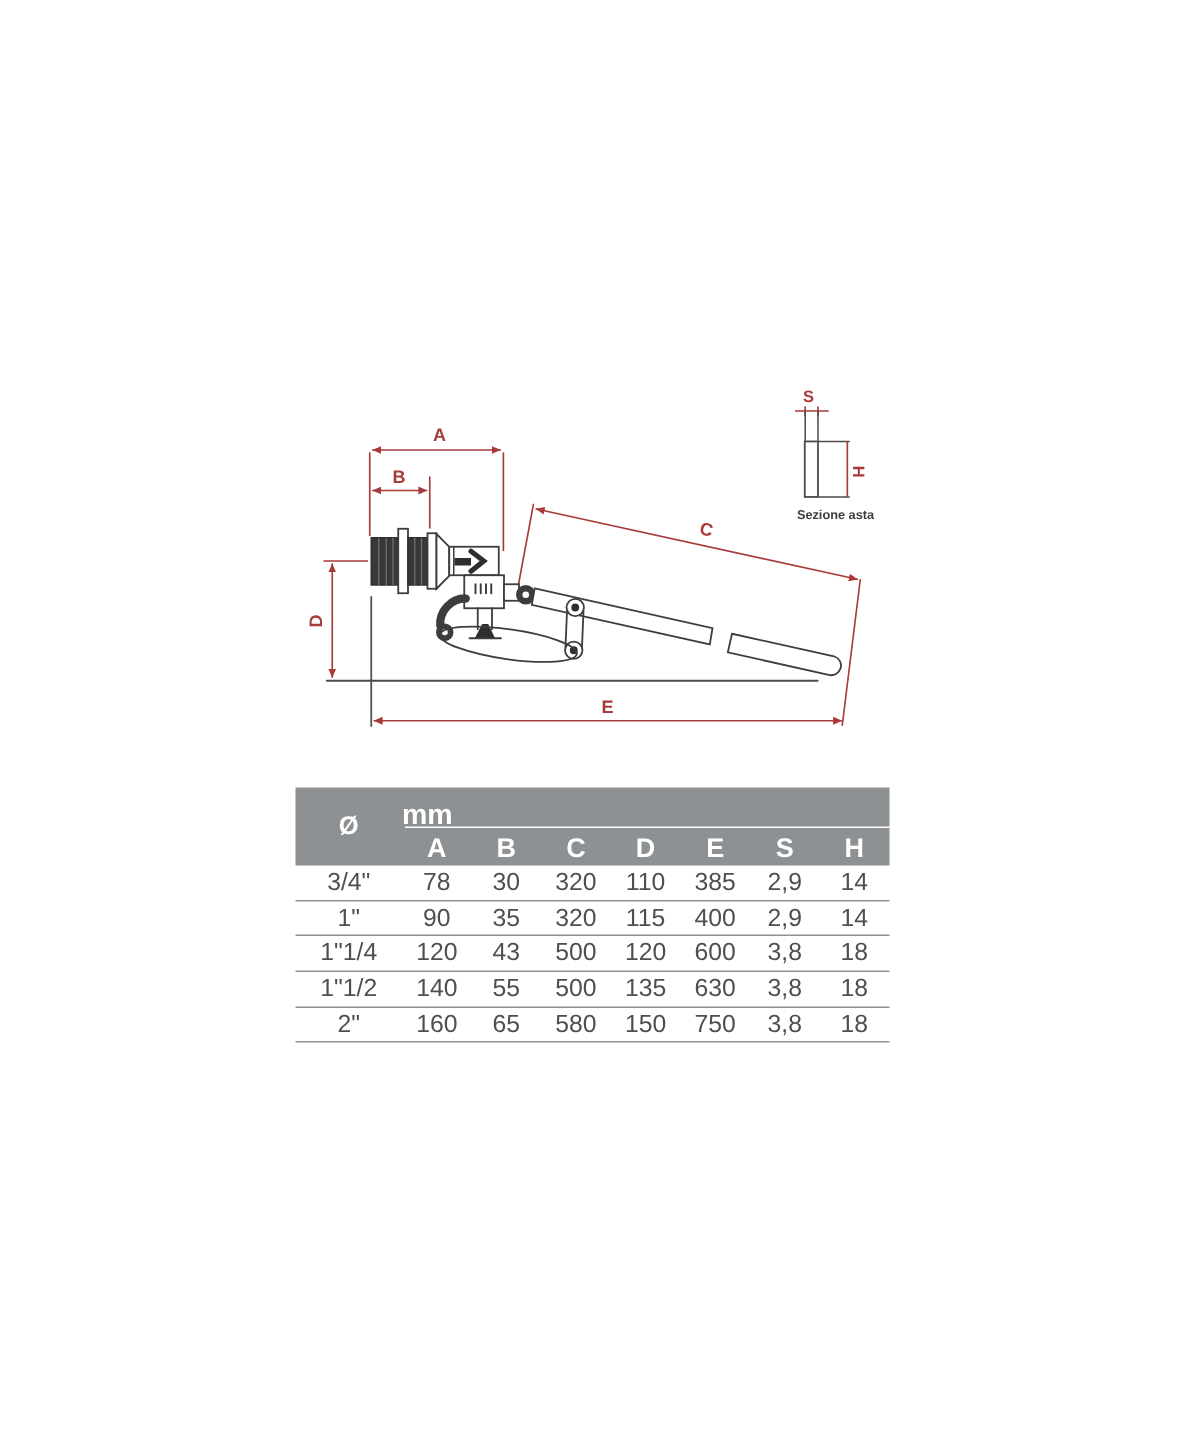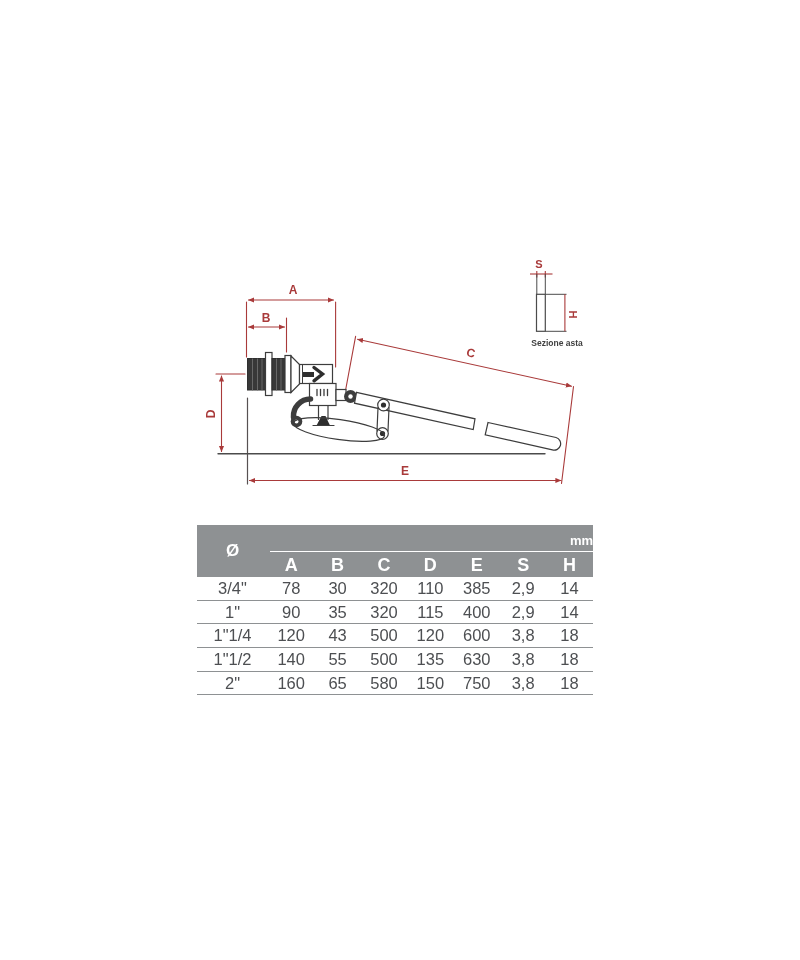--- a/index.html
+++ b/index.html
@@ -146,21 +146,21 @@
     <text x="557" y="346" fill="#3f3f3f" font-size="8.5" font-weight="bold" text-anchor="middle">Sezione asta</text>
   </g>
 </svg>
 
 <div style="position:absolute;left:197px;top:525px;width:396px;">
 
   <div style="position:relative;background:#8e9193;height:52px;color:#fff;font-weight:bold;">
 
     <div style="position:absolute;left:0;top:0;width:71px;height:52px;line-height:52px;text-align:center;font-size:17px;">Ø</div>
 
-    <div style="position:absolute;left:71px;top:8px;width:325px;text-align:right;font-size:13px;">mm</div>
+    <div style="position:absolute;left:71px;top:8px;width:325px;text-align:left;font-size:19px;">mm</div>
 
     <div style="position:absolute;left:73px;top:25.5px;width:323px;height:1.5px;background:#ffffff;"></div>
 
     <div style="position:absolute;left:71px;top:30px;width:325px;font-size:18px;">
       <span style="display:inline-block;width:46.4px;text-align:center;">A</span><span style="display:inline-block;width:46.4px;text-align:center;">B</span><span style="display:inline-block;width:46.4px;text-align:center;">C</span><span style="display:inline-block;width:46.4px;text-align:center;">D</span><span style="display:inline-block;width:46.4px;text-align:center;">E</span><span style="display:inline-block;width:46.4px;text-align:center;">S</span><span style="display:inline-block;width:46.4px;text-align:center;">H</span>
     </div>
   </div>
 
   <div style="color:#4d4f52;font-size:16.5px;">
 

